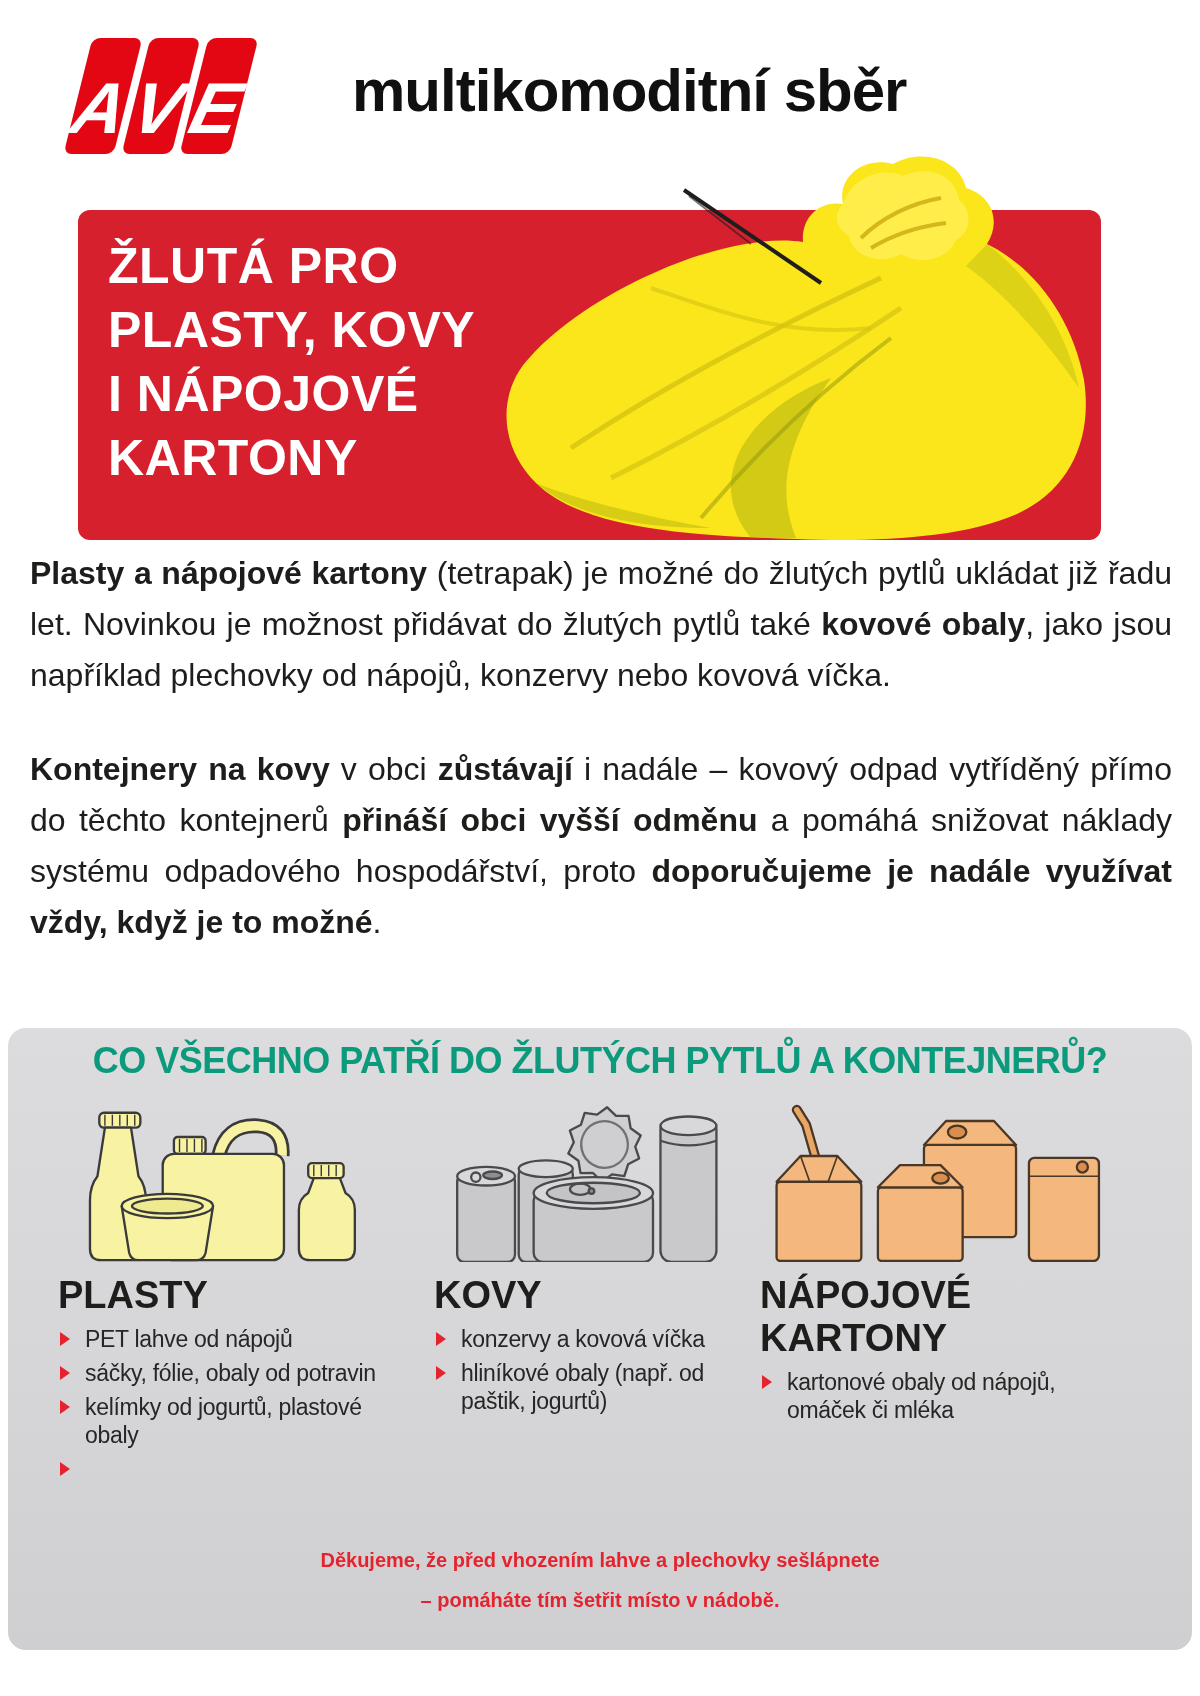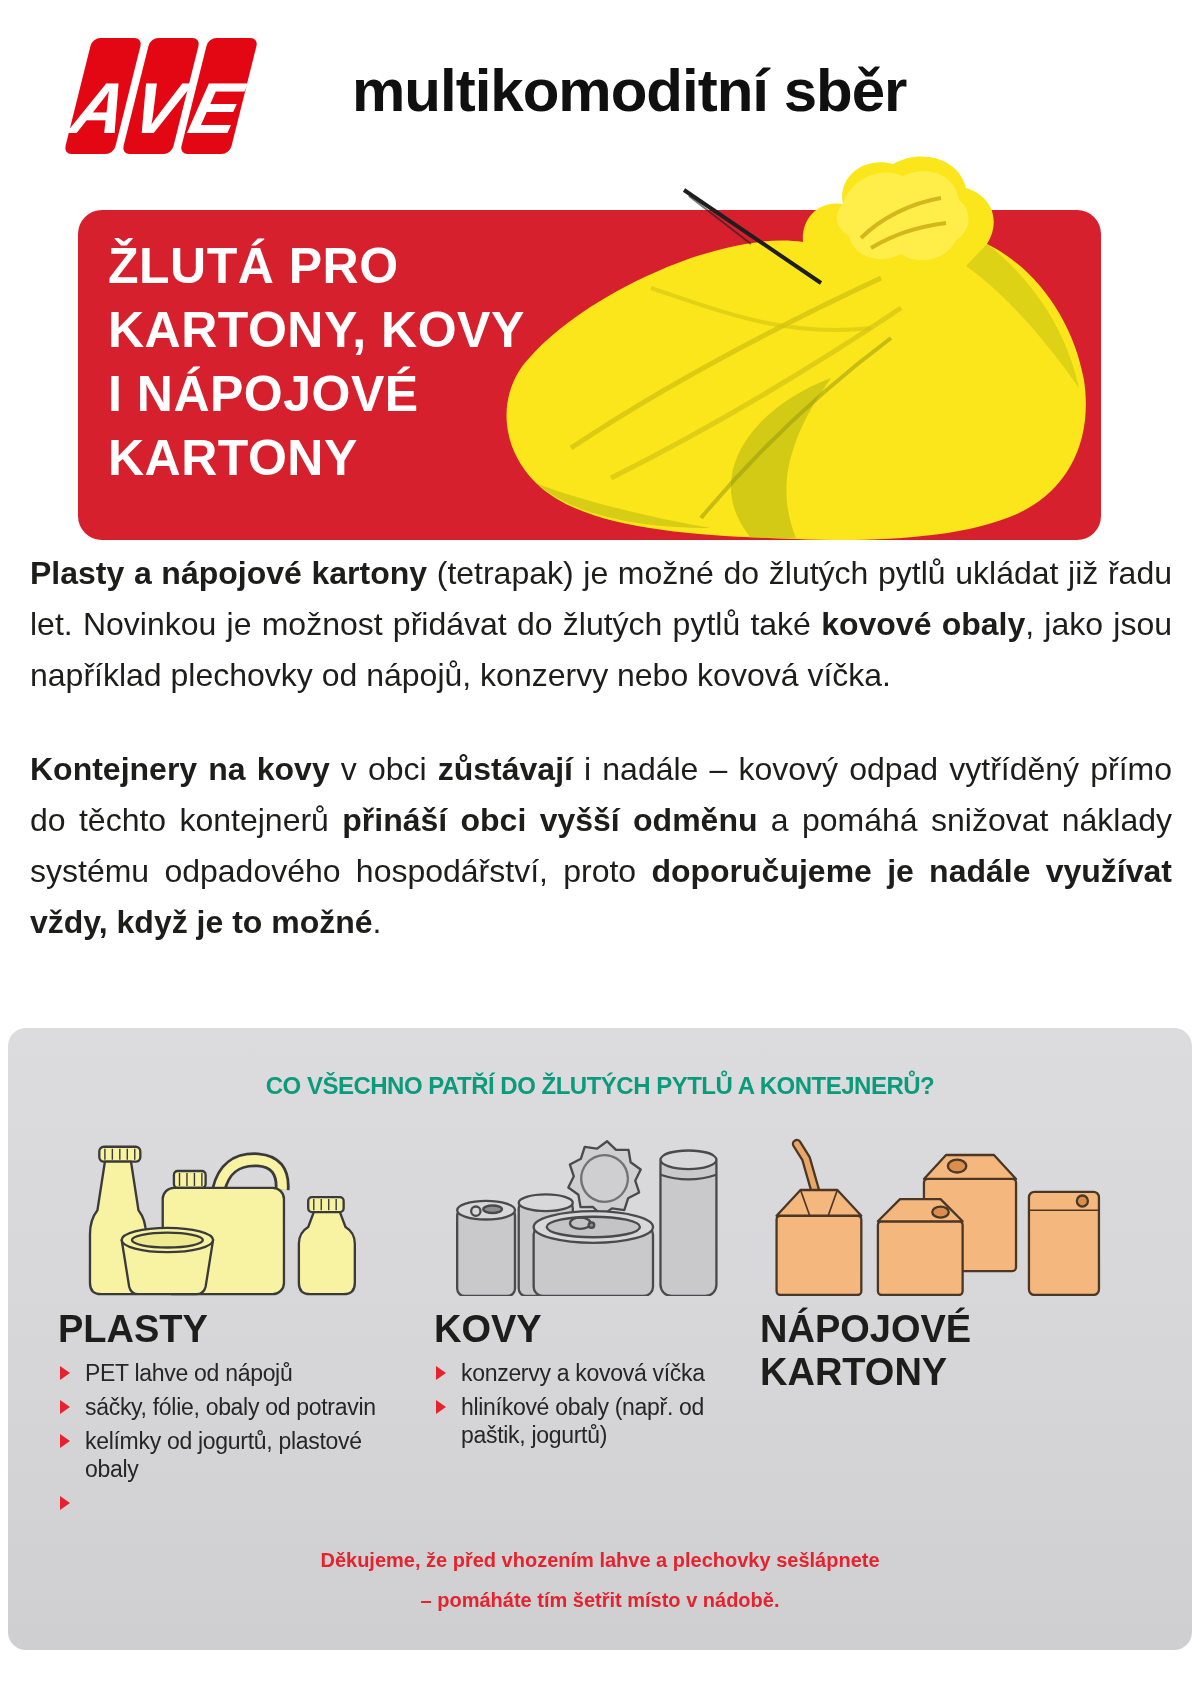--- a/index.html
+++ b/index.html
@@ -11,35 +11,35 @@
   .logo-cell{width:50px;height:116px;background:#e30613;transform:skewX(-14deg);
              margin-right:8px;border-radius:8px;display:flex;align-items:flex-end;
              justify-content:center;}
   .logo-cell span{color:#ffffff;font-size:72px;font-weight:bold;font-style:italic;
                   line-height:1;padding-bottom:10px;}
   .page-title{position:absolute;left:352px;top:56px;margin:0;font-size:60px;
               font-weight:bold;color:#101010;letter-spacing:-1px;}
 
   
   .banner{position:absolute;left:78px;top:210px;width:1023px;height:330px;
-          background:#d6202d;border-radius:24px;}
+          background:#d6202d;border-radius:12px;}
   .banner-headline{position:absolute;left:30px;top:24px;color:#ffffff;
                    font-weight:bold;font-size:50px;line-height:64px;letter-spacing:0.5px;}
   .bag{position:absolute;right:2px;top:-62px;width:648px;height:394px;overflow:visible;}
 
   
   .body-copy{position:absolute;left:30px;top:548px;width:1142px;color:#1d1d1b;}
   .body-copy p{margin:0 0 43px 0;font-size:32px;line-height:51px;text-align:justify;}
   .body-copy .b{font-weight:bold;}
 
   
   .info-box{position:absolute;left:8px;top:1028px;width:1184px;height:622px;
             background:linear-gradient(180deg,#dcdcde 0%,#d6d6d8 55%,#cfcfd2 100%);
             border-radius:18px;}
-  .info-heading{margin:16px;padding-top:28px;text-align:center;font-size:24px;
+  .info-heading{margin:0;padding-top:12px;text-align:center;font-size:36px;
                 font-weight:bold;color:#0b9b7c;letter-spacing:-0.5px;}
   .columns{display:flex;padding:10px 42px 0 50px;gap:26px;}
   .col{display:block;}
   .col-1{width:350px;} .col-2{width:300px;} .col-3{width:350px;}
   .illus{height:170px;display:flex;align-items:flex-end;}
   .illus svg{display:block;}
   .col-title{margin:12px 0 8px 0;font-size:38px;font-weight:bold;color:#1d1d1b;}
   ul.items{list-style:none;margin:0;padding:0;}
   ul.items li{position:relative;padding-left:27px;font-size:23px;line-height:28px;
               margin-bottom:6px;color:#262626;letter-spacing:-0.3px;}
@@ -63,21 +63,21 @@
       </div>
     <div class="logo-cell">
         <span>E</span>
       </div>
   </div>
   <h1 class="page-title">multikomoditní sběr</h1>
 
   <section class="banner">
     <div class="banner-headline">
       <div>ŽLUTÁ PRO</div>
-      <div>KARTONY, KOVY</div>
+      <div>PLASTY, KOVY</div>
       <div>I NÁPOJOVÉ</div>
       <div>KARTONY</div>
     </div>
     <svg class="bag" viewBox="0 0 648 394" aria-hidden="true">
       <path fill="#fbe51b" d="M85,335 C45,295 48,240 80,208 C105,180 150,148 205,124 C258,100 315,88 352,94 C350,70 368,52 392,56 C386,30 412,8 442,16 C470,0 508,10 515,40 C542,48 550,74 536,96 C585,120 622,172 633,232 C642,292 618,342 566,366 C510,391 420,394 345,391 C245,388 132,382 85,335 Z"></path>
       <path fill="#aab00e" opacity="0.5" d="M300,390 C250,330 300,260 380,230 C330,300 328,348 345,390 Z"></path>
       <path fill="#aab00e" opacity="0.45" d="M85,335 C120,350 200,370 260,380 C180,380 120,365 85,335 Z"></path>
       <path fill="#aab00e" opacity="0.35" d="M536,96 C580,130 615,180 628,240 C600,200 560,150 515,118 Z"></path>
       <path fill="none" stroke="#d4c312" stroke-width="5" opacity="0.8" d="M120,300 C180,260 280,200 430,130"></path>
       <path fill="none" stroke="#d4c312" stroke-width="5" opacity="0.7" d="M160,330 C240,290 330,240 450,160"></path>
@@ -177,20 +177,23 @@
               <rect x="128" y="98" width="92" height="80" rx="4"></rect>
               <path d="M128,98 L152,74 L196,74 L220,98 Z"></path>
               <ellipse cx="196" cy="88" rx="9" ry="6" fill="#d98e4f"></ellipse>
               <rect x="292" y="66" width="76" height="112" rx="6"></rect>
               <path d="M292,86 L368,86" fill="none" stroke-width="1.8"></path>
               <circle cx="350" cy="76" r="6" fill="#d98e4f"></circle>
             </g>
           </svg>
         </div>
         <h3 class="col-title">NÁPOJOVÉ KARTONY</h3>
+        <ul class="items">
+            <li><span class="tri"></span><span>kartonové obaly od nápojů, omáček či mléka</span></li>
+          </ul>
       </div>
 
     </div>
 
     <p class="thanks">
       <span>Děkujeme, že před vhozením lahve a plechovky sešlápnete</span><br>
       <span>– pomáháte tím šetřit místo v nádobě.</span>
     </p>
   </section>
 

